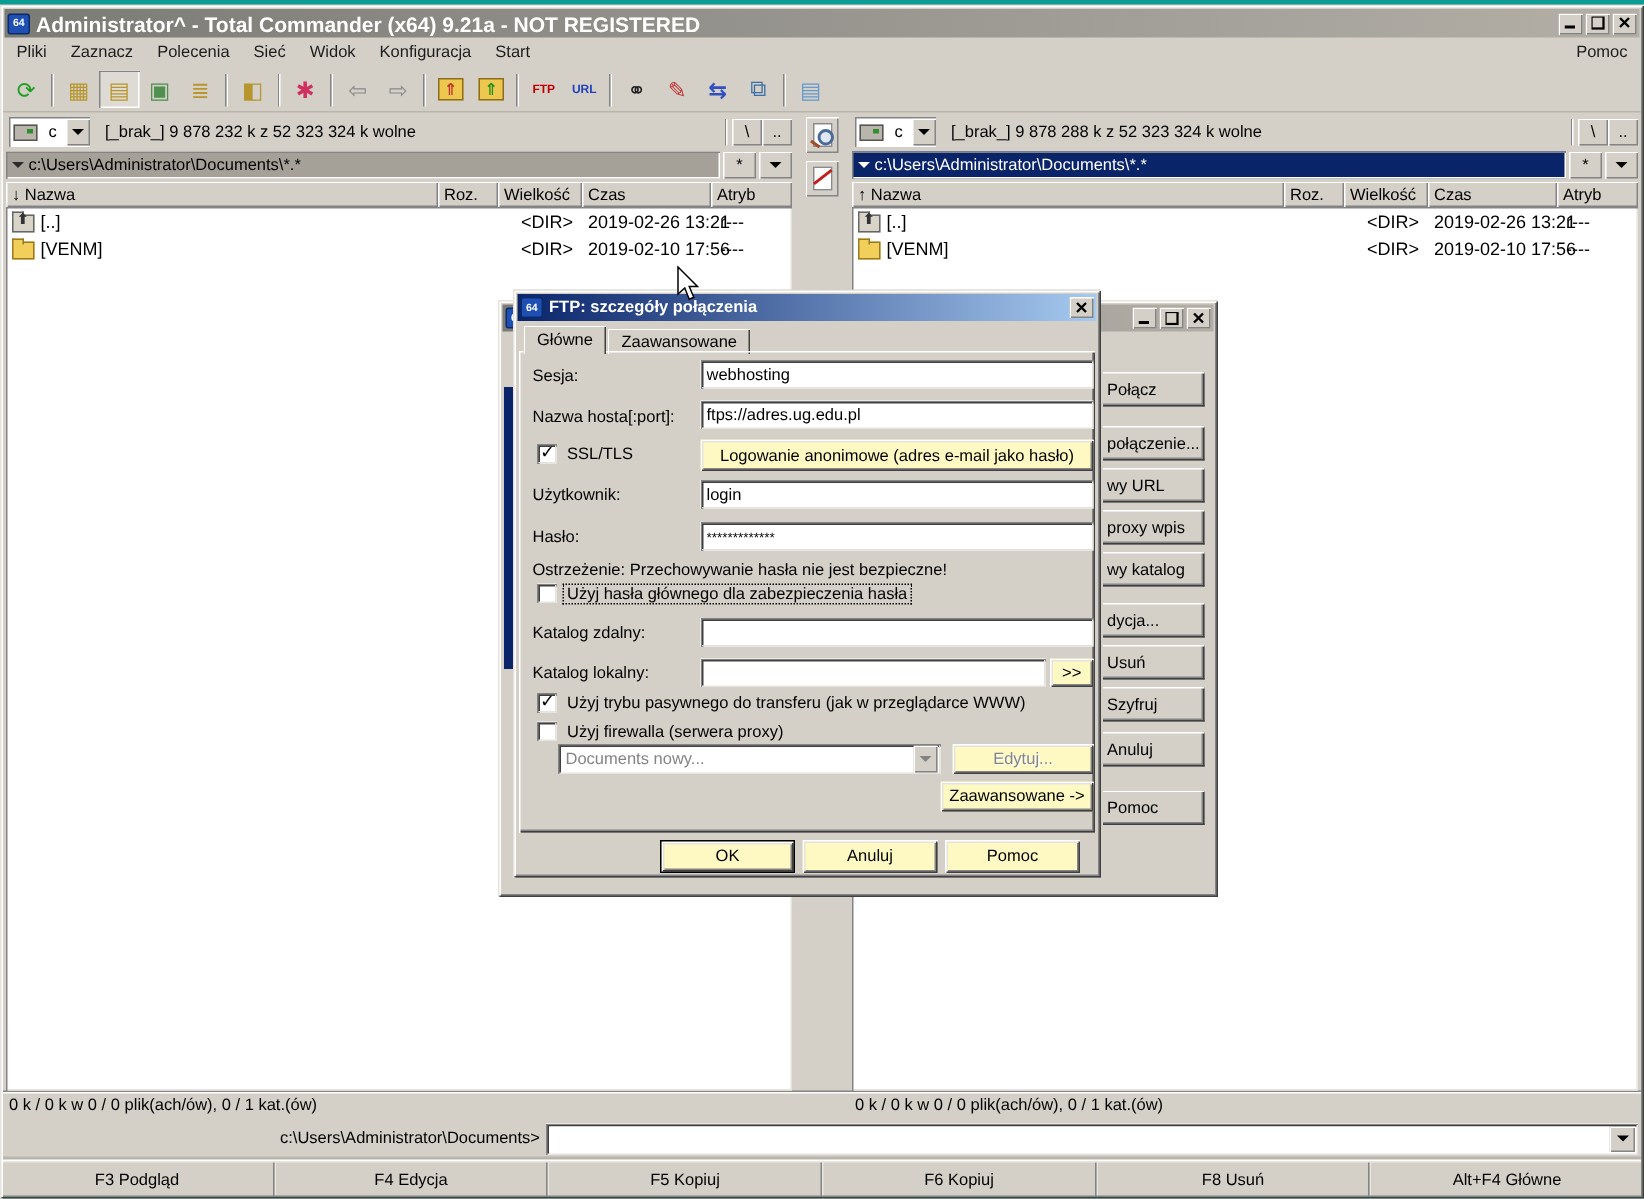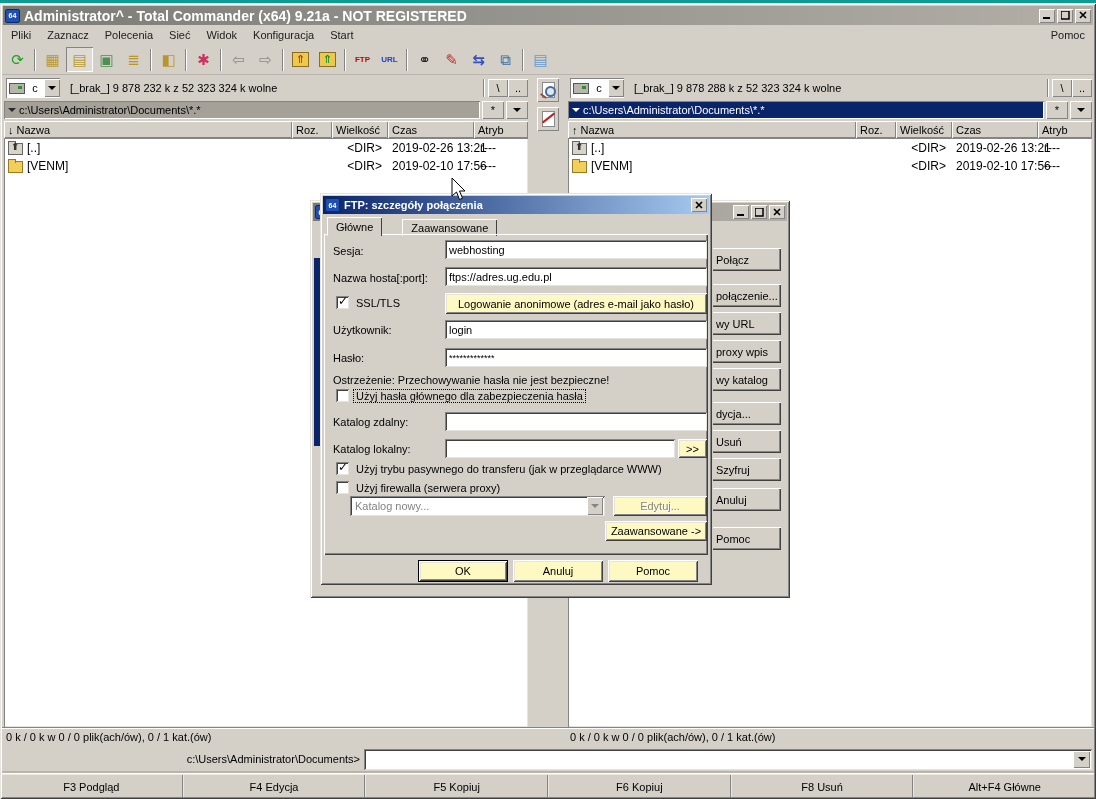--- a/index.html
+++ b/index.html
@@ -87,33 +87,33 @@
   .cmd-row { height:28px; display:flex; align-items:center; padding:2px 4px; }
   .cmd-label { width:360px; text-align:right; padding-right:4px; white-space:nowrap; }
   .cmd-input-wrap { flex:1; height:21px; display:flex; align-items:center; background:#fff; box-shadow: inset 1px 1px 0 #848484, inset -1px -1px 0 #e6e3de, inset 2px 2px 0 #404040; padding:2px; }
   .cmd-input { flex:1; border:none; outline:none; height:100%; font:12px "Liberation Sans",sans-serif; }
   .cmd-drop { width:17px; height:17px; display:flex; align-items:center; justify-content:center; }
 
   .fkeys { height:26px; display:flex; border-top:1px solid #fff; box-shadow:0 -2px 0 #b9b5ad; }
   .fkey { flex:1; display:flex; align-items:center; justify-content:center; box-shadow: inset 1px 1px 0 #e9e7e0, inset -1px -1px 0 #848484; white-space:nowrap; }
 
   
-  .dialog { position:absolute; background:#d4d0c8; box-shadow: inset 1px 1px 0 #e6e3de, inset -1px -1px 0 #404040, inset 2px 2px 0 #ffffff, inset -2px -2px 0 #848484; }
+  .dialog { position:absolute; background:#d4d0c8; box-shadow: inset 1px 1px 0 #e6e3de, inset -1px -1px 0 #404040, inset 2px 2px 0 #ffffff, inset -2px -2px 0 #848484; margin-left: 22px; }
   .dlg-titlebar { position:absolute; left:3px; right:3px; top:3px; height:18px; display:flex; align-items:center; padding:0 2px; }
   .dlg-titlebar.inactive { background:linear-gradient(90deg,#7b7b76,#b3afa7); }
   .dlg-titlebar.active { background:linear-gradient(90deg,#0a246a,#a6caf0); }
   .dlg-title { color:#fff; font-weight:bold; padding-left:4px; flex:1; white-space:nowrap; overflow:hidden; }
 
   .parent-dlg { left:310px; top:200px; width:480px; height:398px; z-index:5; }
   .frag-btn { position:absolute; left:403px; width:68px; height:23px; background:#d4d0c8; box-shadow: inset 0 1px 0 #fff, inset -1px 0 0 #404040, inset 0 -1px 0 #404040, inset -2px -2px 0 #848484; display:flex; align-items:center; padding-left:3px; white-space:nowrap; overflow:hidden; }
   .list-frag { position:absolute; left:10px; top:36px; font-size:11px; }
   .sel-sliver { position:absolute; left:4px; top:58px; width:7px; height:188px; background:#0a246a; }
 
   .ftp-dlg { left:320px; top:193px; width:392px; height:392px; z-index:10; }
-  .tabs { position:absolute; left:7px; top:24px; display:flex; align-items:flex-end;gap:19px; }
+  .tabs { position:absolute; left:7px; top:24px; display:flex; align-items:flex-end; }
   .tab { height:17px; padding:0 9px; display:flex; align-items:center; background:#d4d0c8; box-shadow: inset 1px 1px 0 #fff, inset -1px 0 0 #404040; margin-right:1px; }
   .tab.active { height:19px; z-index:2; box-shadow: inset 1px 1px 0 #fff, inset -1px 0 0 #404040; }
   .tab-panel { position:absolute; left:4px; top:41px; width:384px; height:321px; box-shadow: inset 1px 1px 0 #fff, inset -1px -1px 0 #404040, inset -2px -2px 0 #848484; }
   .dlg-label { position:absolute; left:13px; white-space:nowrap; }
   .dlg-input { position:absolute; left:125px; width:262px; height:19px; background:#fff; box-shadow: inset 1px 1px 0 #848484, inset -1px -1px 0 #e6e3de, inset 2px 2px 0 #404040; border:none; outline:none; padding:2px 4px; font:11px "Liberation Sans",sans-serif; }
   .dlg-btn { position:absolute; display:flex; align-items:center; justify-content:center; background:#fef9c3; box-shadow: inset 1px 1px 0 #ffffff, inset -1px -1px 0 #404040, inset 2px 2px 0 #e6e3de, inset -2px -2px 0 #848484; white-space:nowrap; }
   .dlg-btn.default { border:1px solid #000; }
   .dlg-btn.disabled { color:#848484; text-shadow:1px 1px 0 #fff; }
   .cb { position:absolute; width:13px; height:13px; background:#fff; box-shadow: inset 1px 1px 0 #848484, inset -1px -1px 0 #e6e3de, inset 2px 2px 0 #404040; }
   .cb.checked::after { content:"✓"; position:absolute; left:2px; top:-2px; font-size:12px; font-weight:bold; }
@@ -470,21 +470,21 @@
   <input class="dlg-input" style="top: 246px; width: 230px;">
   <span class="dlg-btn" style="left:358px; top:246px; width:29px; height:19px;">&gt;&gt;</span>
 
   <span class="cb checked" style="left:16px; top:269px;"></span>
   <span class="cb-label" style="left:36px; top:270px;">Użyj trybu pasywnego do transferu (jak w przeglądarce WWW)</span>
 
   <span class="cb" style="left:16px; top:288px;"></span>
   <span class="cb-label" style="left:36px; top:289px;">Użyj firewalla (serwera proxy)</span>
 
   <span class="combo">
-    <span class="combo-text">Katalog nowy...</span>
+    <span class="combo-text">Documents nowy...</span>
     <span class="combo-btn raised-thin">
         <span class="arrow-down"></span>
       </span>
   </span>
   <span class="dlg-btn disabled" style="left:293px; top:303px; width:94px; height:20px;">Edytuj...</span>
 
   <span class="dlg-btn" style="left:285px; top:328px; width:102px; height:20px;">Zaawansowane -&gt;</span>
 
   <span class="dlg-btn default" style="left:98px; top:367px; width:90px; height:22px;">OK</span>
   <span class="dlg-btn" style="left:193px; top:367px; width:90px; height:22px;">Anuluj</span>

